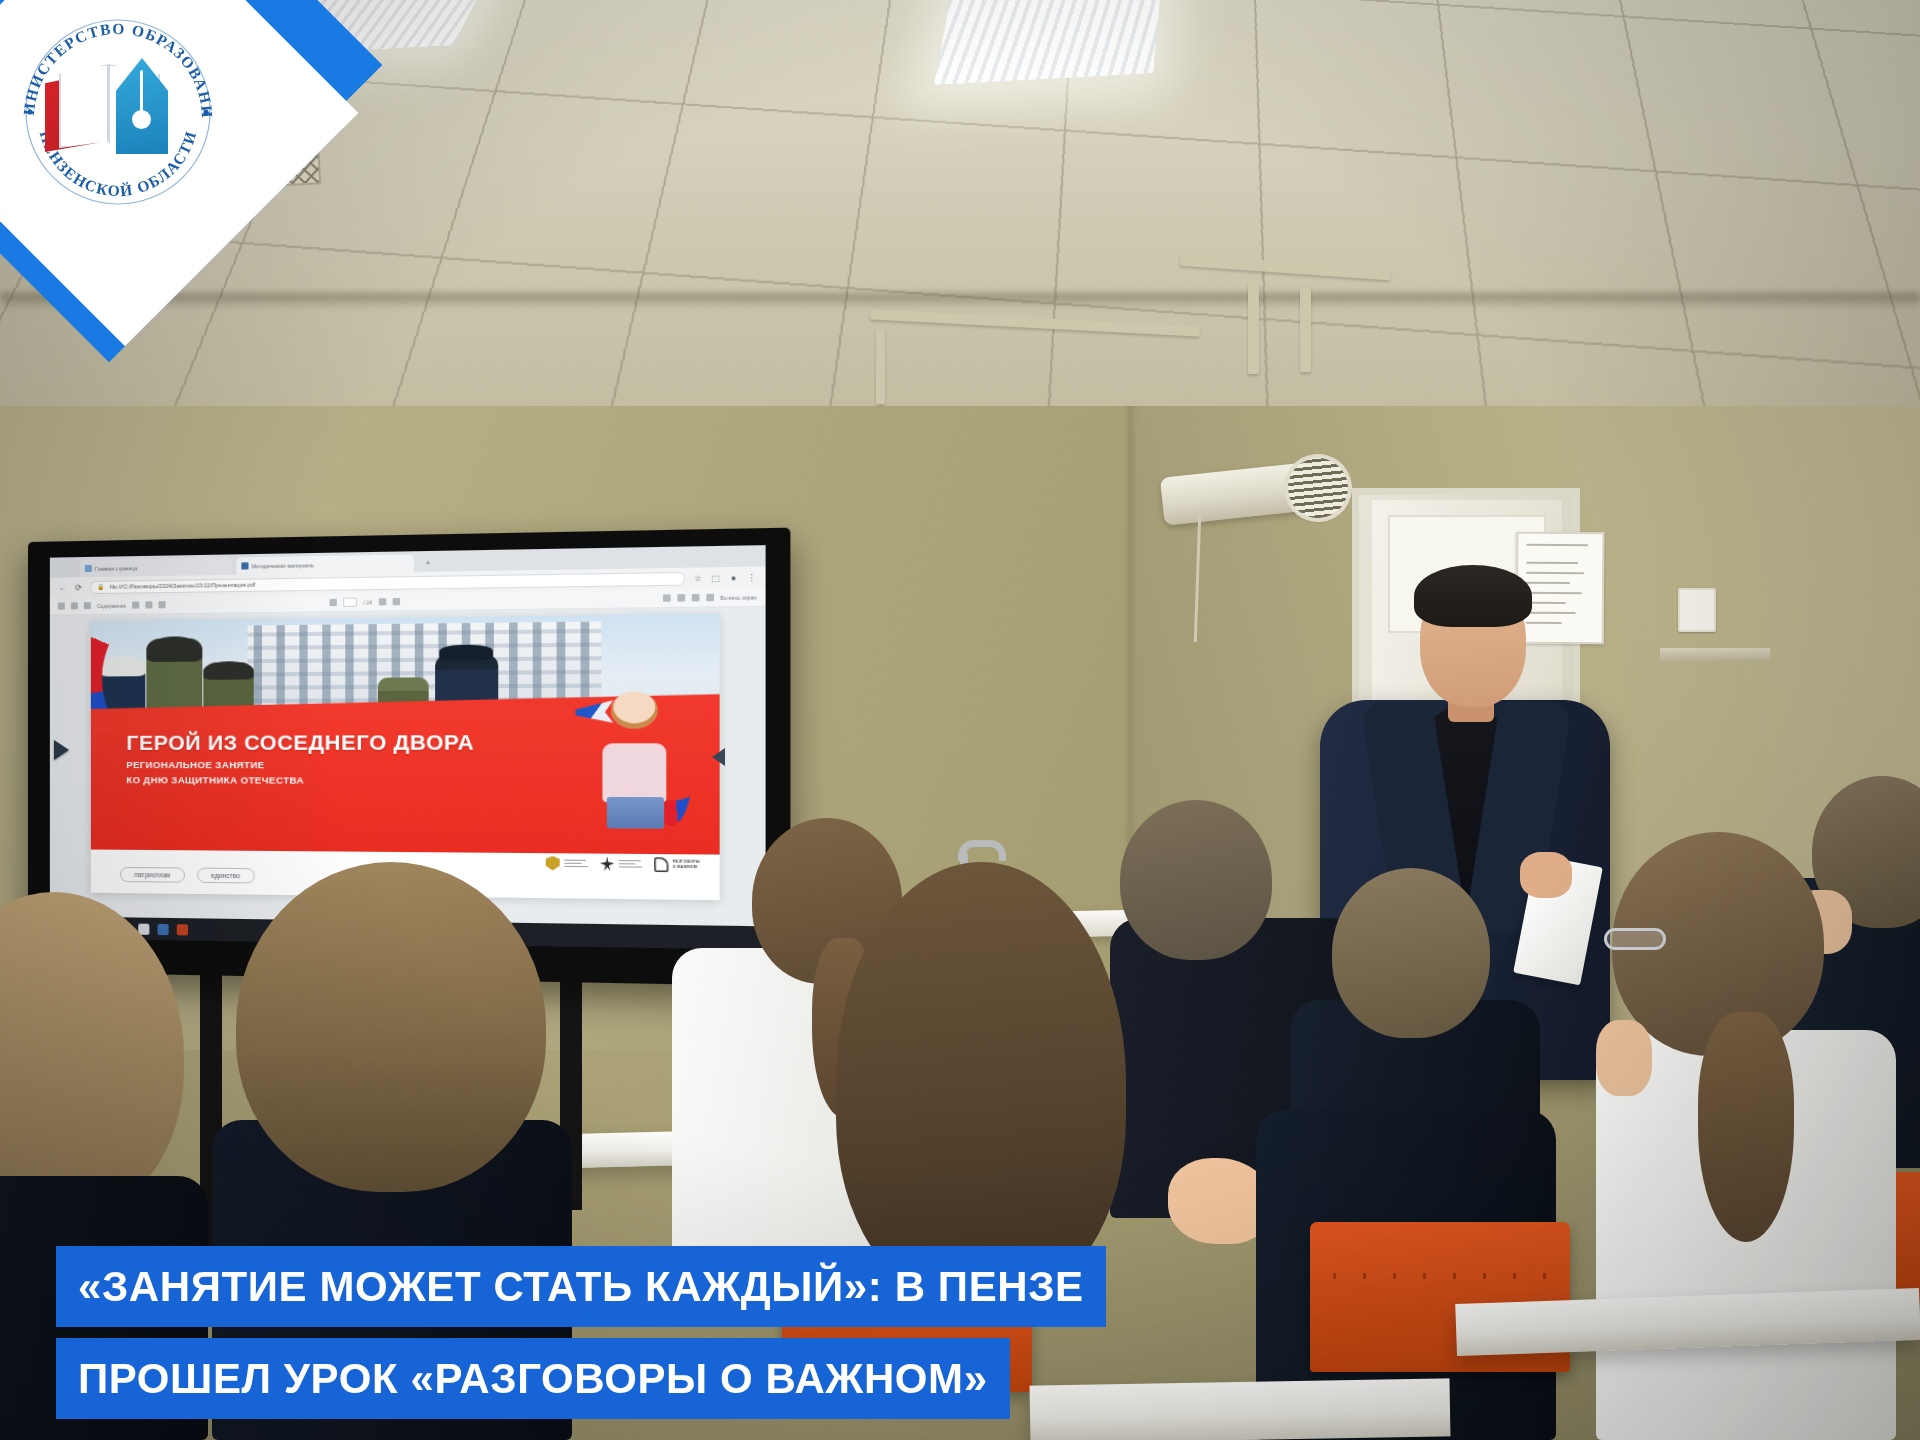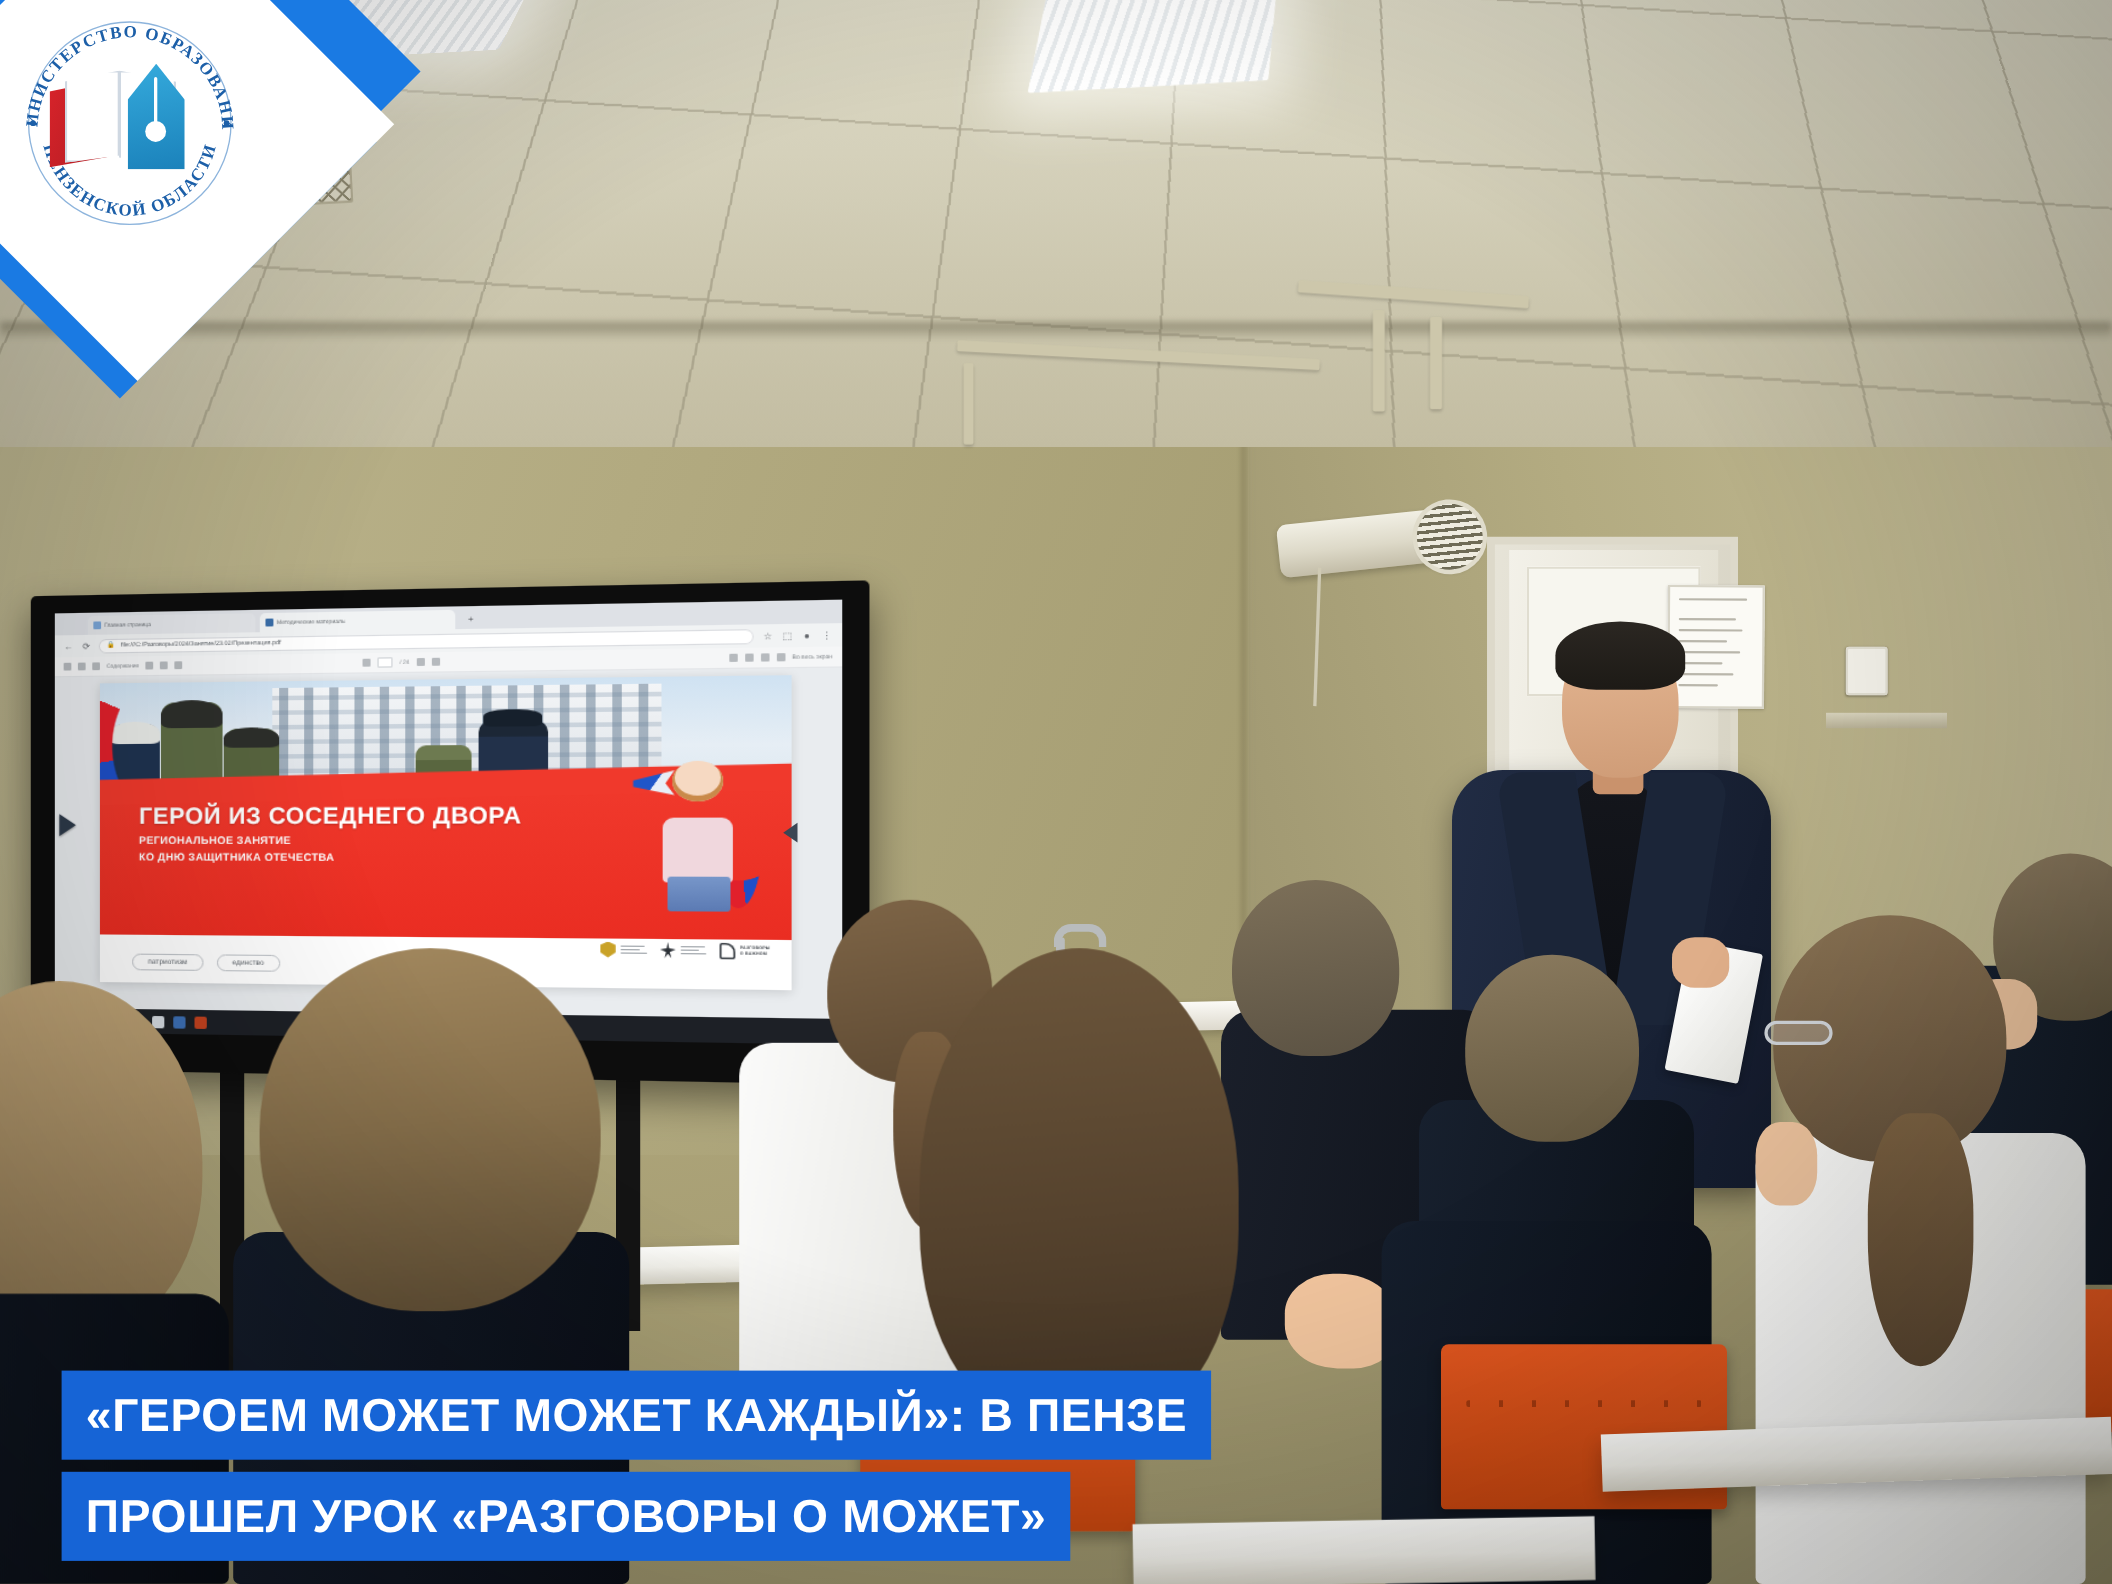--- a/index.html
+++ b/index.html
@@ -507,24 +507,24 @@
       <div class="chair" style="left:1310px;top:1222px;width:260px;height:150px;"></div>
       <div class="desk" style="left:1456px;top:1296px;width:464px;height:52px;transform:rotate(-2deg);"></div>
       <div class="desk" style="left:1030px;top:1382px;width:420px;height:58px;transform:rotate(-1deg);"></div>
     </div>
 
   </div>
 
   <div class="vign"></div>
 
   <div class="caption cap-1">
-    <span class="cap-line">«ГЕРОЕМ МОЖЕТ МОЖЕТ КАЖДЫЙ»: В ПЕНЗЕ</span>
+    <span class="cap-line">«ЗАНЯТИЕ МОЖЕТ СТАТЬ КАЖДЫЙ»: В ПЕНЗЕ</span>
   </div>
   <div class="caption cap-2">
-    <span class="cap-line">ПРОШЕЛ УРОК «РАЗГОВОРЫ О МОЖЕТ»</span>
+    <span class="cap-line">ПРОШЕЛ УРОК «РАЗГОВОРЫ О ВАЖНОМ»</span>
   </div>
 
   <div class="corner">
     <div class="corner-blue2"></div>
     <div class="corner-blue"></div>
     <div class="corner-white"></div>
     <div class="emblem">
       <svg viewBox="0 0 212 212" width="212" height="212">
         <defs>
           <path id="arcTop" d="M 22,112 A 84,84 0 0 1 190,112" fill="none"></path>

